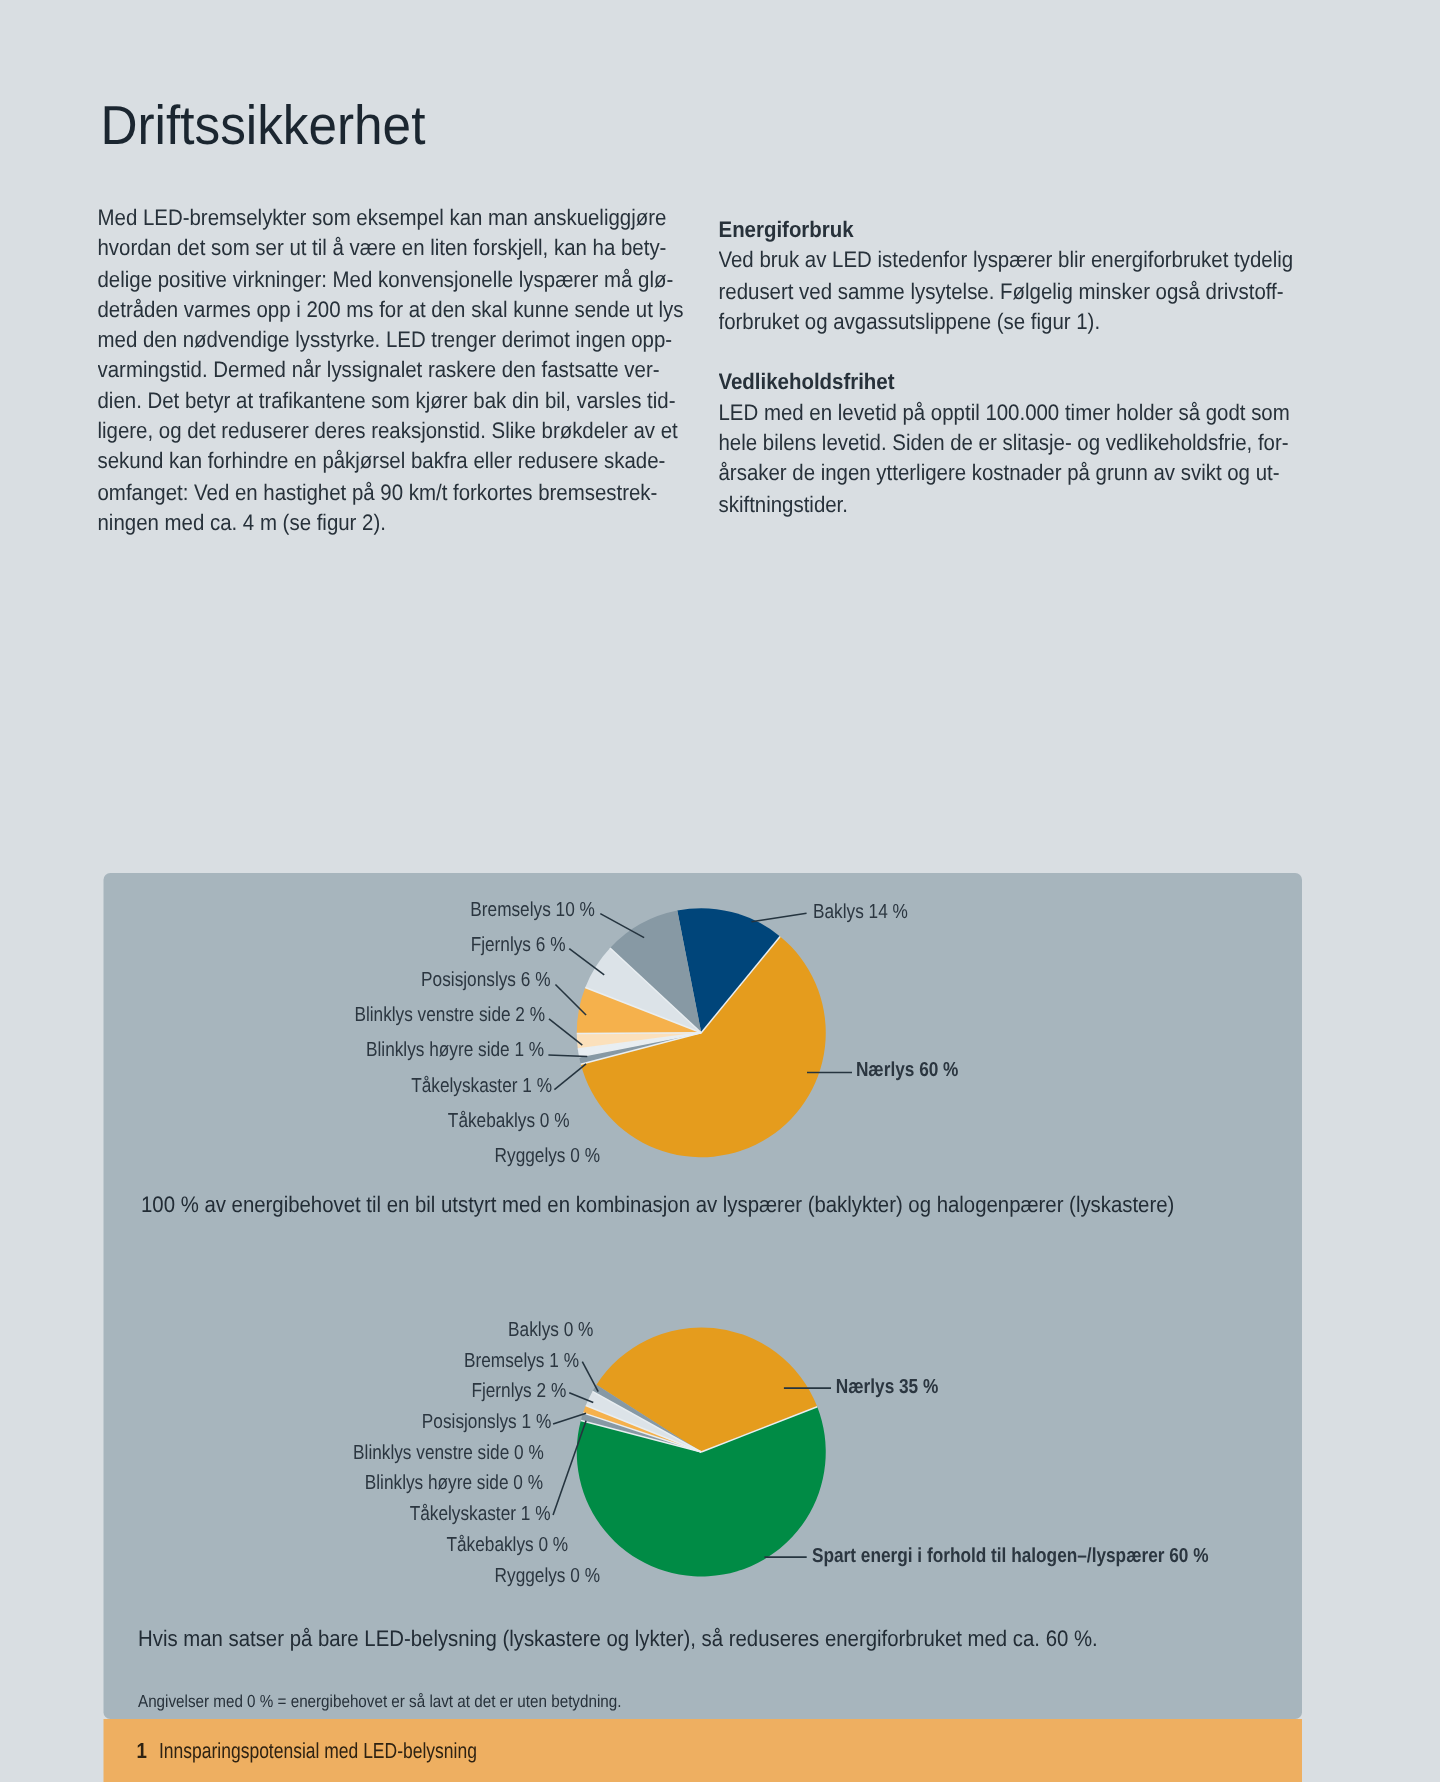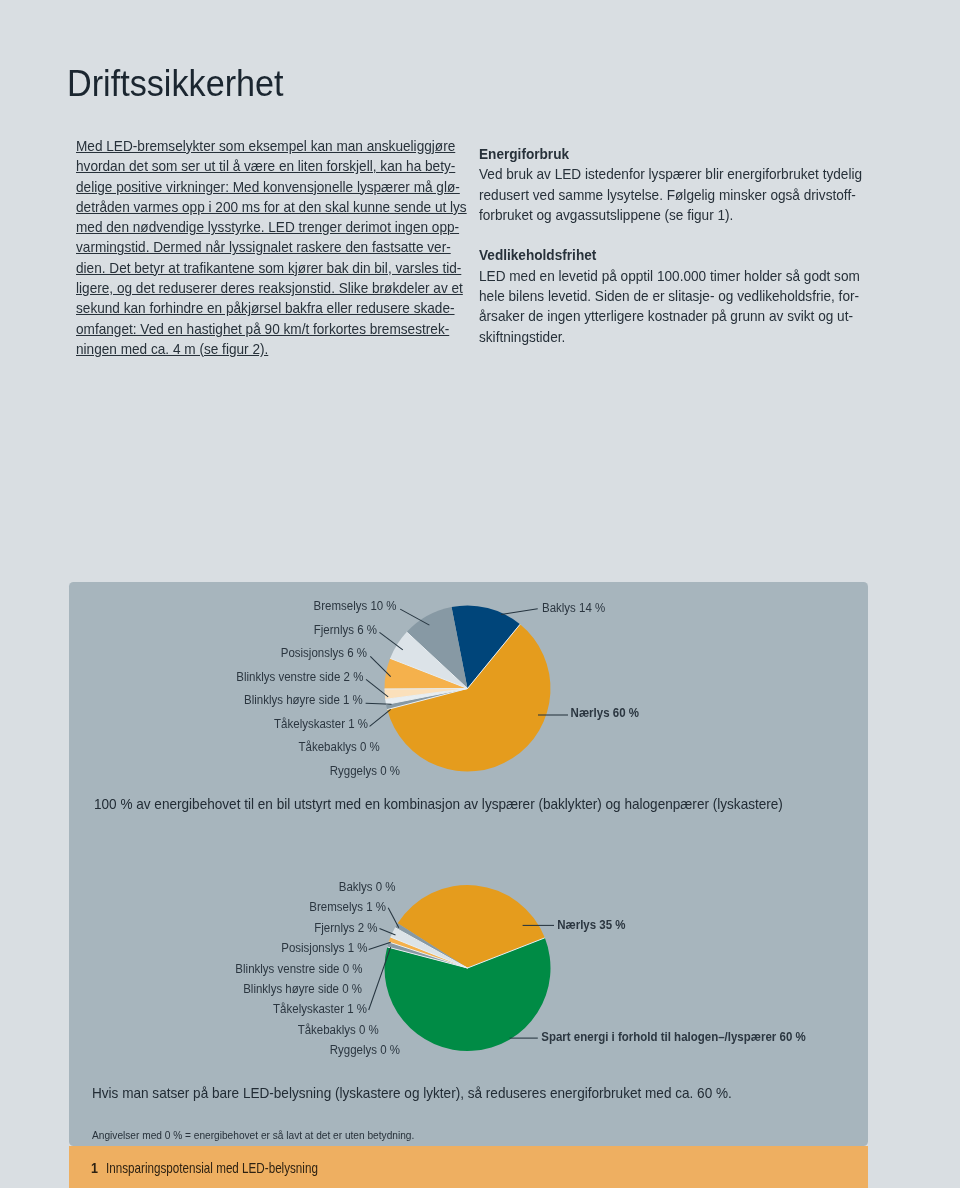--- a/index.html
+++ b/index.html
@@ -15,21 +15,21 @@
     -moz-osx-font-smoothing:grayscale;
     text-rendering:optimizeLegibility;
   }
   .page{position:absolute;left:0;top:0;width:960px;height:1048px;}
 
   .title{position:absolute;left:66.5px;top:65px;font-size:36.7px;font-weight:400;
          color:#1b2630;line-height:38px;white-space:nowrap;
          transform:scaleX(0.932) translateZ(0);transform-origin:0 0;}
 
   .col{position:absolute;font-size:15px;color:#27313a;}
-  .col-left{left:76px;top:136px;text-decoration:underline;}
+  .col-left{left:65px;top:136px;}
   .col-right{left:479.3px;top:144px;}
   .col .ln{height:20.3px;line-height:20.3px;white-space:nowrap;
            transform:scaleX(0.908) translateZ(0);transform-origin:0 50%;}
   .col .ln.b{font-weight:700;}
   .col .gap{height:20.3px;}
 
   .panel{position:absolute;left:69px;width:799px;background:#a7b5bd;border-radius:4.5px;}
   .panel1{top:582px;height:564px;}
 
   .footerbar{position:absolute;left:69px;top:1146px;width:799px;height:42px;background:#eeaf61;}

